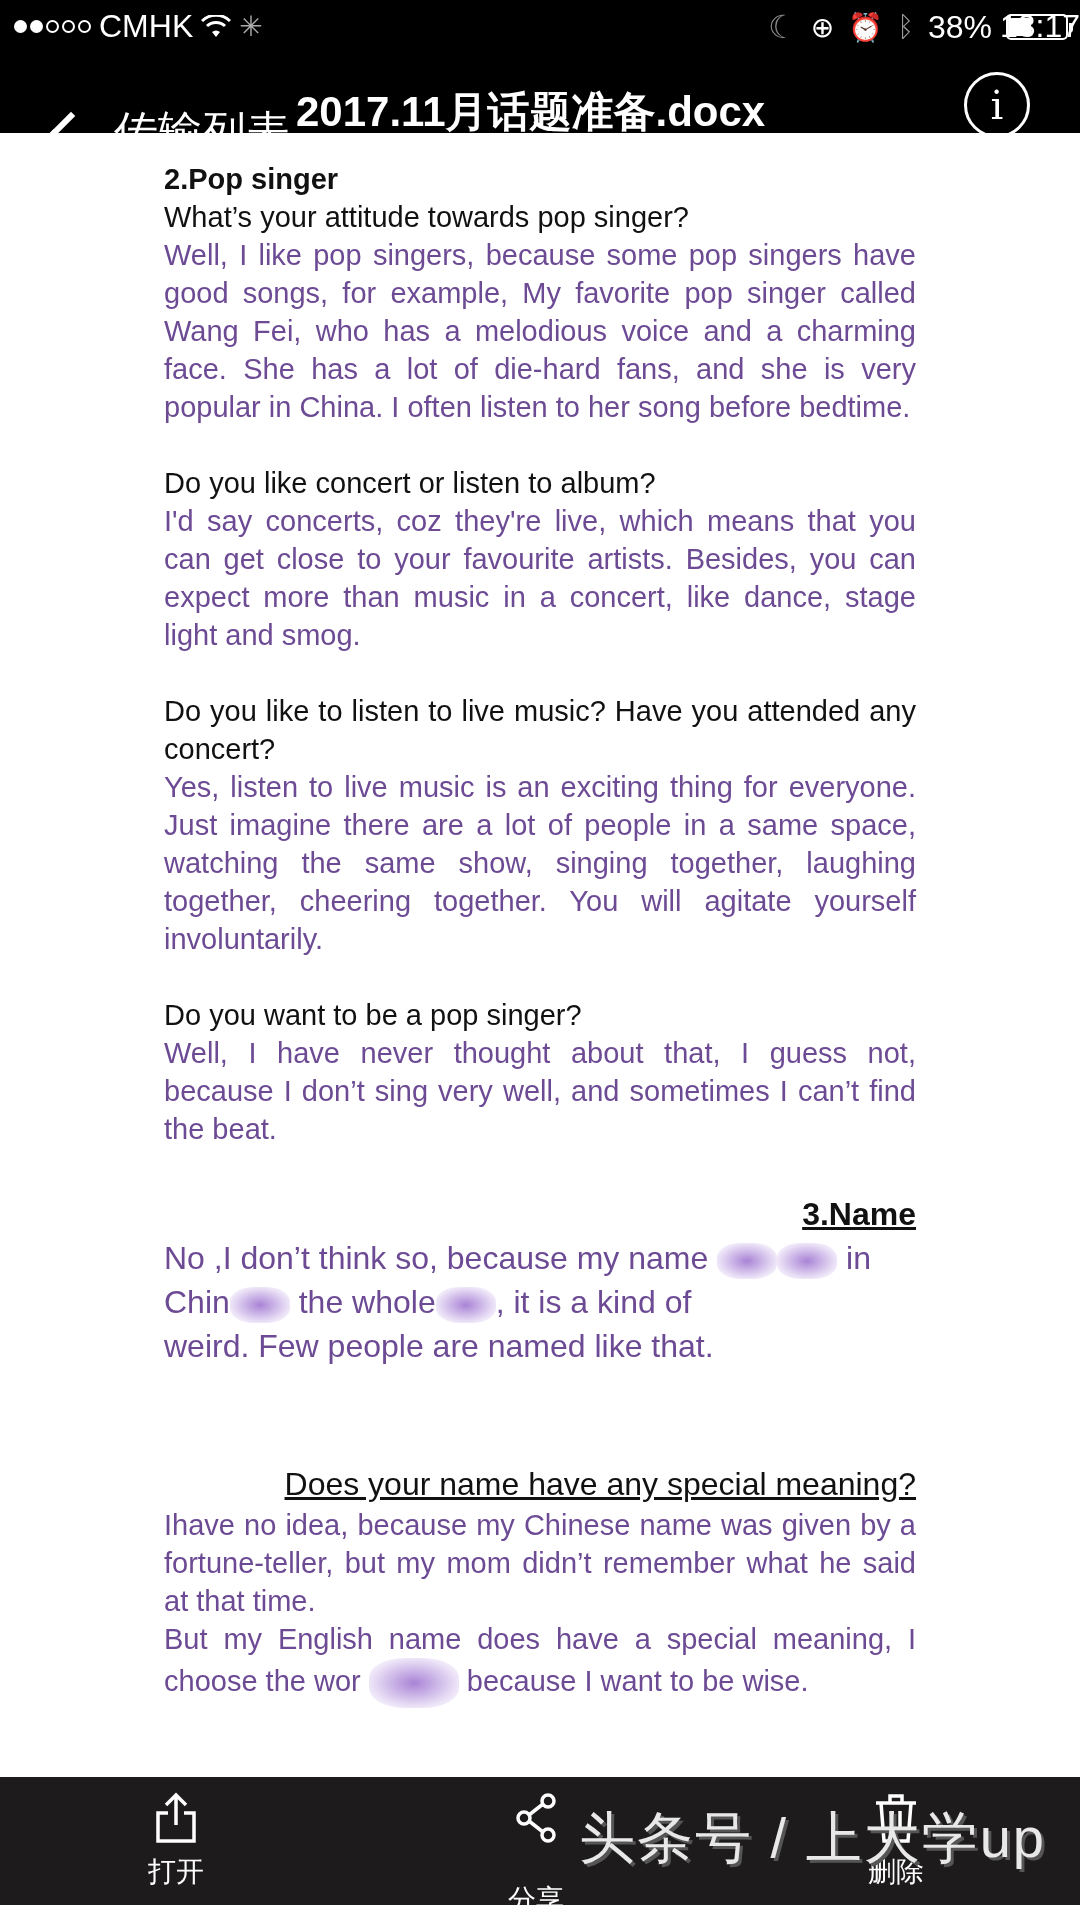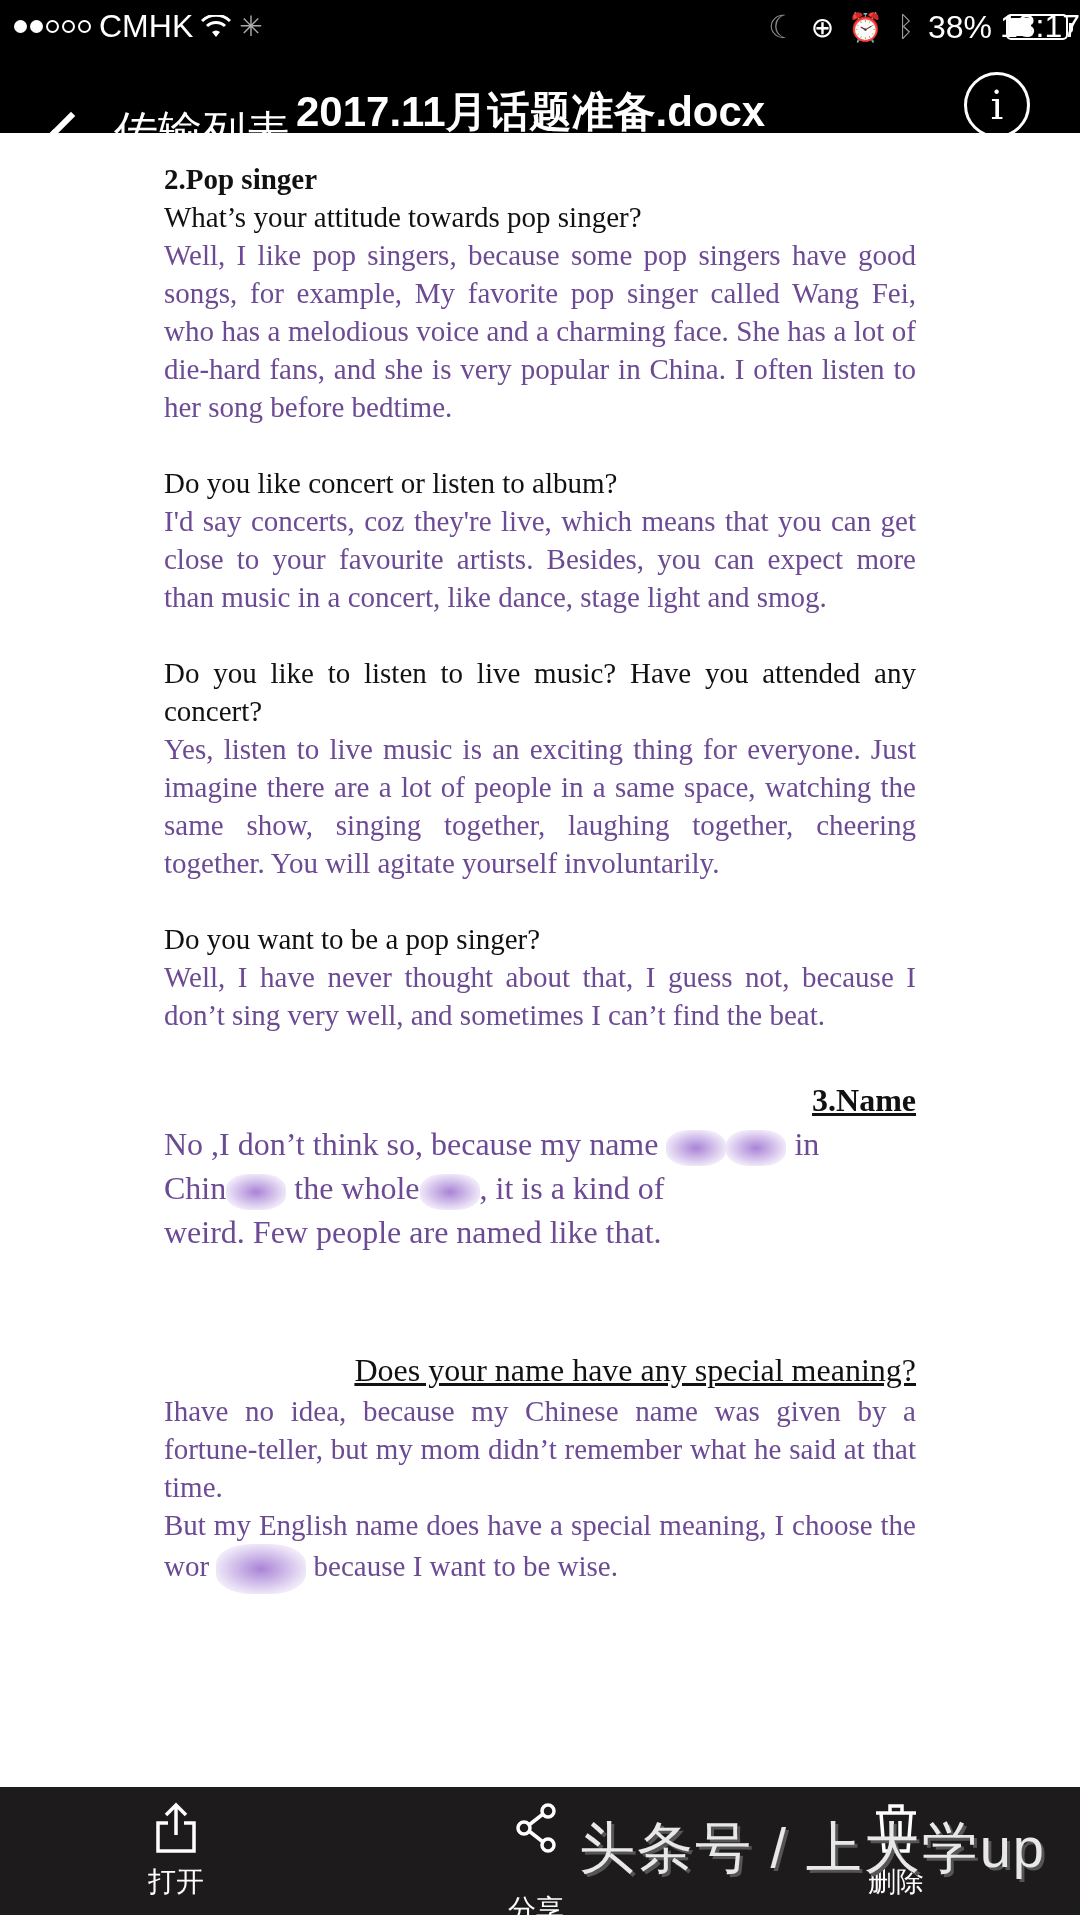--- a/index.html
+++ b/index.html
@@ -20,31 +20,31 @@
   .batt::after { content: ""; position: absolute; right: -7px; top: 7px; width: 4px; height: 9px; background: #fff; border-radius: 0 2px 2px 0; }
 
   .navbar { position: absolute; top: 54px; left: 0; width: 1080px; height: 112px; }
   .back { position: absolute; left: 42px; top: 24px; display: flex; align-items: center; gap: 22px; cursor: pointer; margin-top: 25px; }
   .chev { width: 30px; height: 30px; border-left: 6px solid #fff; border-bottom: 6px solid #fff; transform: rotate(45deg); margin-left: 14px; margin-right: 6px; }
   .back-label { font-size: 44px; }
   .doc-title { position: absolute; left: 296px; top: 30px; font-size: 42px; font-weight: bold; }
   .info-btn { position: absolute; right: 50px; top: 18px; width: 66px; height: 66px; border: 3px solid #fff; border-radius: 50%; display: flex; align-items: center; justify-content: center; font-family: "DejaVu Serif", serif; font-size: 40px; cursor: pointer; }
 
   
-  .doc { position: absolute; top: 160px; left: 164px; width: 752px; font-family: Liberation Serif, serif; font-size: 29px; line-height: 38px; color: #111; }
+  .doc { position: absolute; top: 160px; left: 164px; width: 752px; font-family: Liberation Sans, sans-serif; font-size: 29px; line-height: 38px; color: #111; }
   .doc .heading { font-weight: bold; }
   .doc .q { color: #111; }
   .doc .a { color: #6c4a94; text-align: justify; }
   .doc .gap { height: 38px; }
   .doc .big { font-size: 32px; line-height: 44px; text-align: right; }
   .doc .u { text-decoration: underline; }
   .smudge { display: inline-block; width: 60px; height: 36px; background: radial-gradient(ellipse, rgba(140,90,200,0.75), rgba(170,130,220,0.2) 70%, transparent); vertical-align: middle; border-radius: 40%; }
 
   
-  .toolbar { position: absolute; bottom: 5px; left: 0; width: 1080px; height: 128px; background: #1d1b1c; color: #fff; display: flex; }
+  .toolbar { position: absolute; bottom: 15px; left: 0; width: 1080px; height: 128px; background: #1d1b1c; color: #fff; display: flex; }
   .tool { position: absolute; top: 14px; display: flex; flex-direction: column; align-items: center; cursor: pointer; }
   .tool .lbl { font-size: 28px; margin-top: 8px; }
   .ico { width: 48px; height: 54px; position: relative; }
   .watermark { position: absolute; right: 34px; bottom: 28px; font-size: 56px; color: #e8e8e8; text-shadow: 3px 3px 0 #555; letter-spacing: 2px; }
 </style>
 </head>
 <body>
 
 <div class="topbar">
   <div class="status">

